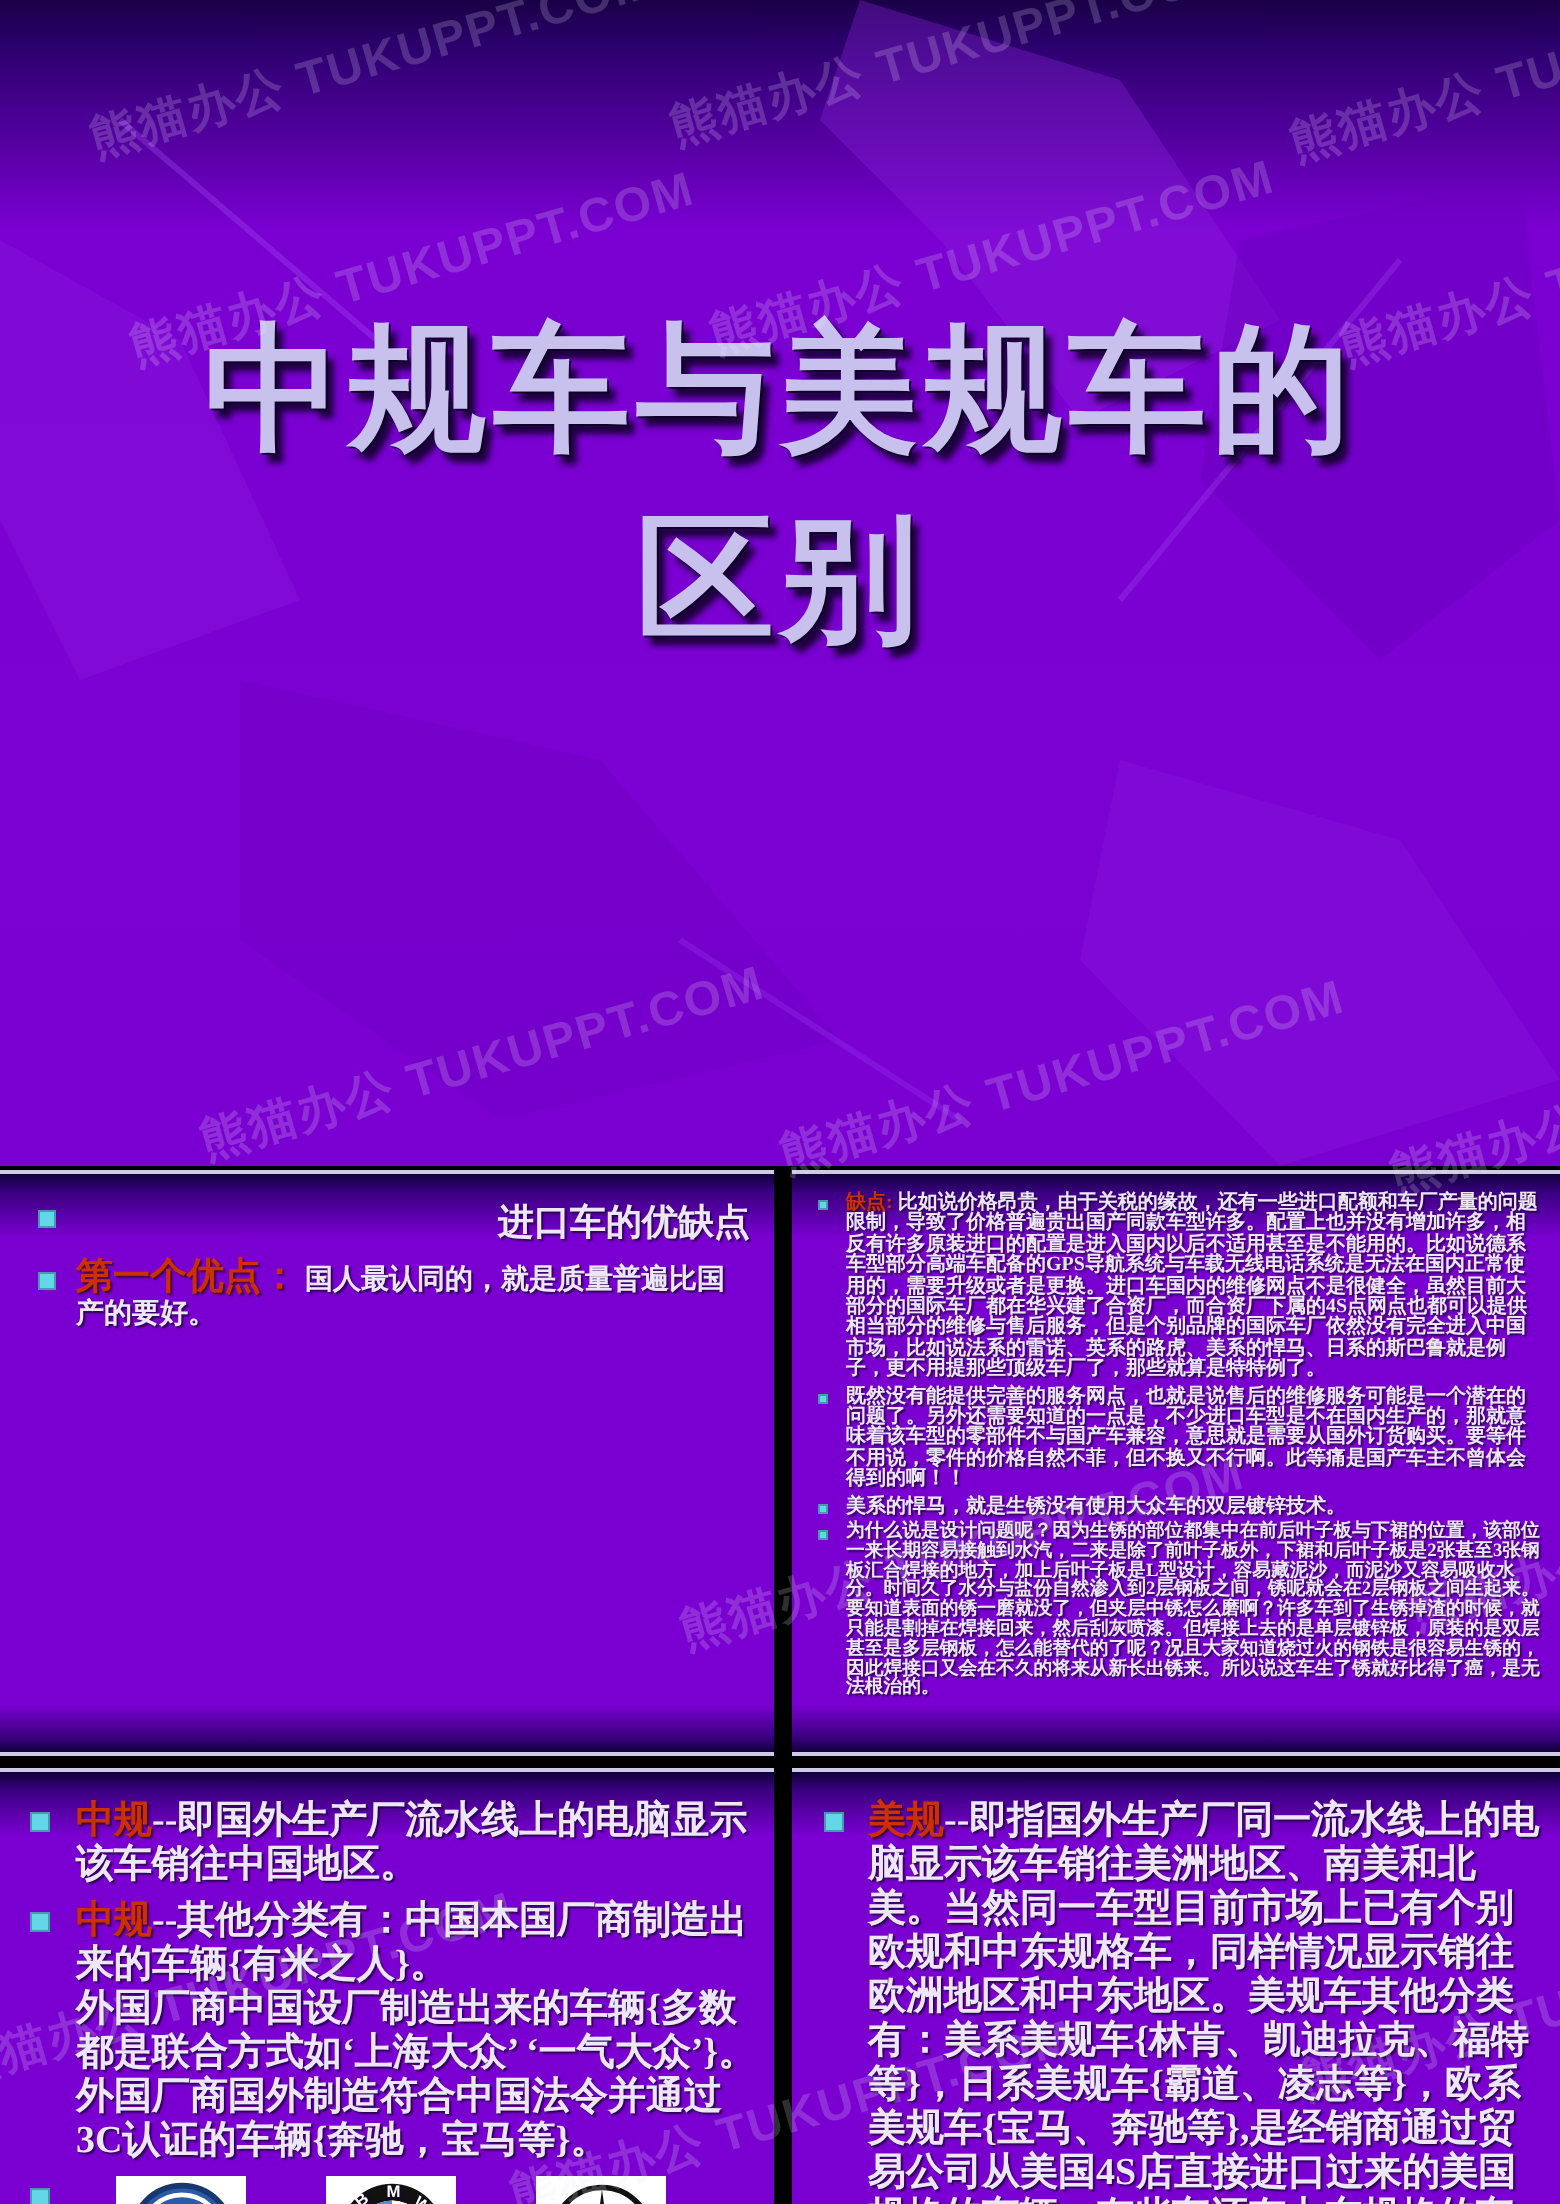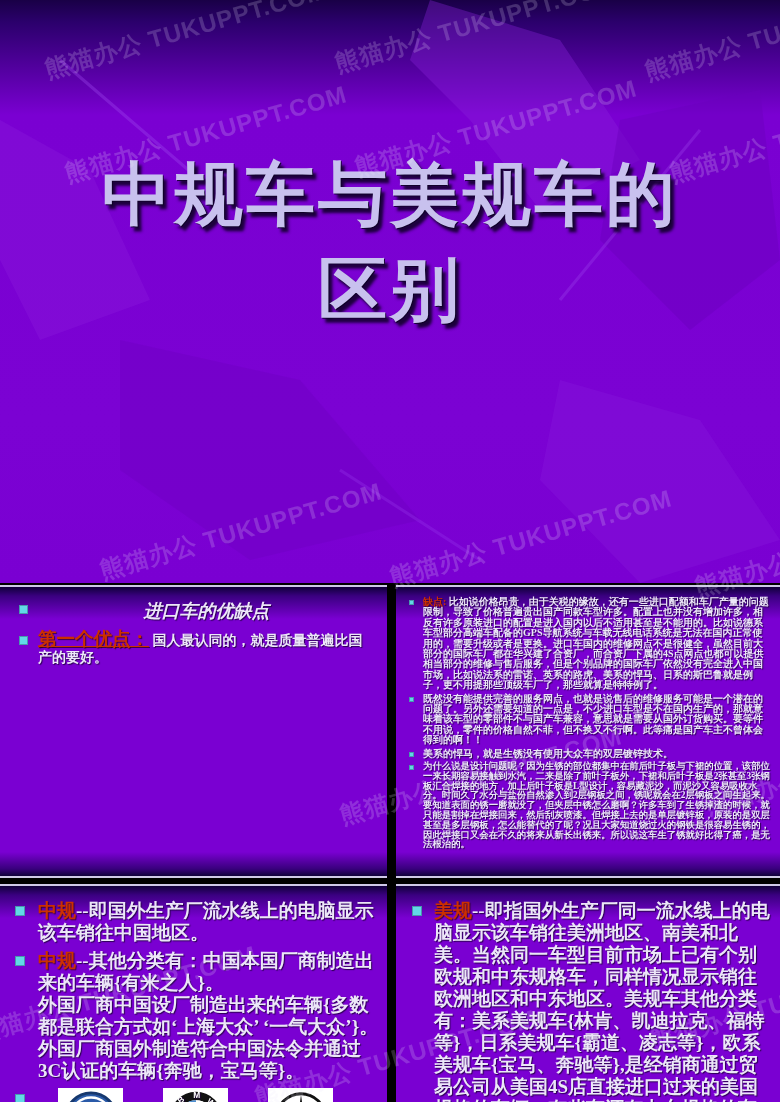--- a/index.html
+++ b/index.html
@@ -26,22 +26,22 @@
   
   ul.blist{list-style:none;margin:0;padding:0;}
   ul.blist li{position:relative;color:#ece6f8;font-weight:bold;
     text-shadow:1px 1px 1px rgba(30,0,60,.85);}
   .sq{position:absolute;background:#63d6e8;box-shadow:0 0 0 1px rgba(20,40,60,.35) inset;}
   .kw{color:#cc2f00;text-shadow:1px 1px 1px rgba(40,0,10,.7);}
   
   .p-pros .inner{padding:13px 12px 0 16px;}
   .p-pros li{padding-left:22px;margin-bottom:9px;font-size:14px;line-height:16.5px;}
   .p-pros .sq{left:3px;top:5px;width:9px;height:9px;}
-  .p-pros .heading-li{text-align:center;font-size:18px;line-height:22px;font-style:italic;}
-  .p-pros .kw{font-size:18.5px;text-decoration:underline;}
+  .p-pros .heading-li{text-align:right;font-size:18px;line-height:22px;}
+  .p-pros .kw{font-size:18.5px;}
   
   .p-cons .inner{padding:10px 8px 0 10px;}
   .p-cons li{padding-left:17px;margin-bottom:3px;font-size:10px;line-height:10.4px;}
   .p-cons .sq{left:3px;top:3px;width:5px;height:5px;}
   .p-cons .fine{font-size:9.4px;line-height:9.8px;}
   
   .p-zh .inner{padding:14px 8px 0 12px;}
   .p-zh li{padding-left:26px;margin-bottom:6px;font-size:19px;line-height:22px;}
   .p-zh .sq{left:3px;top:6px;width:10px;height:10px;}
   .p-mg .inner{padding:14px 6px 0 14px;}

